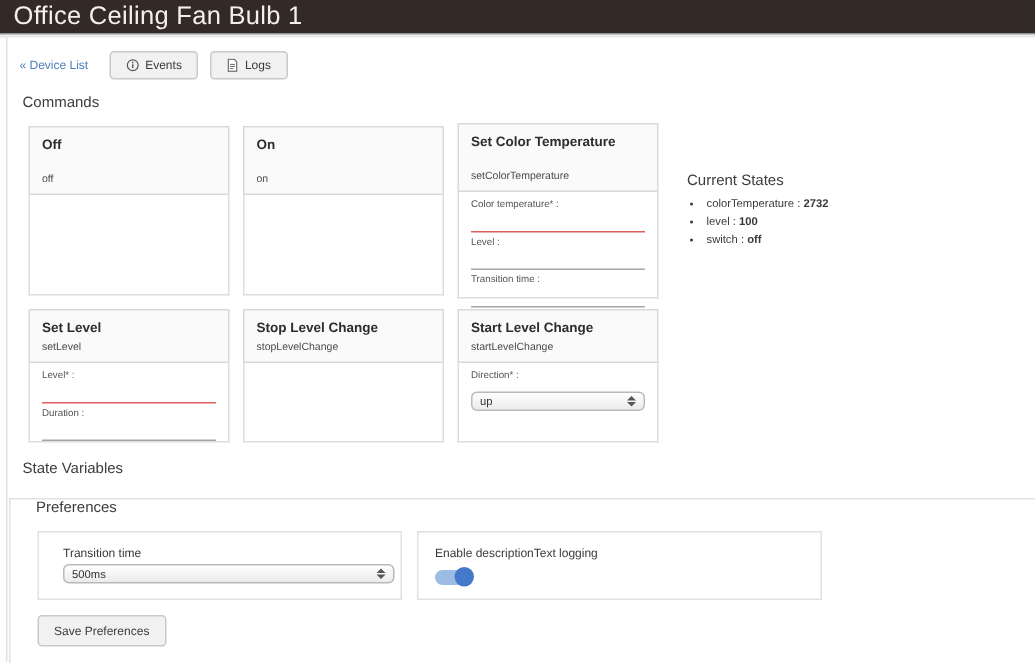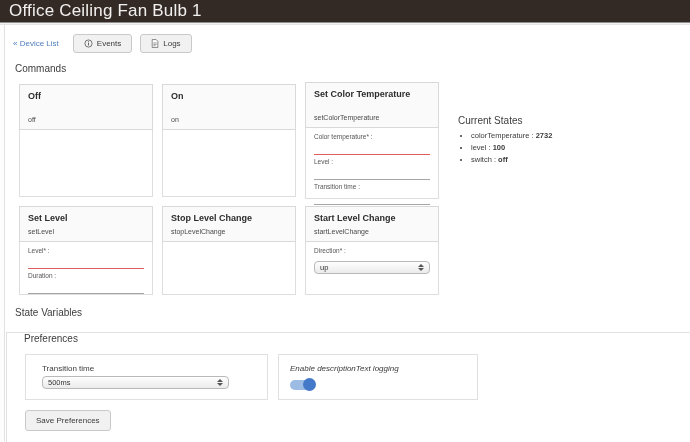--- a/index.html
+++ b/index.html
@@ -67,23 +67,23 @@
 
   .row2 { margin-top:7px; }
 
   
   .prefs-panel { margin-top:14px; margin-left:1px; border-top:1px solid #e2e2e2;
                  border-left:1px solid #e2e2e2; background:#fff; height:131px; }
   .prefs-h { margin:0 0 10px 17px; }
   .prefs-cards { display:flex; gap:10px; margin-left:18px; align-items:flex-start; }
   .pref-card { border:1px solid #e0e0e0; background:#fff; padding:9px 11px; height:46px; }
   .pc-transition { width:243px;padding-left:16px; }
-  .pc-logging { width:200px;font-style:italic; }
+  .pc-logging { width:270px; }
   .pref-label { font-size:8px; color:#3a3a3a; display:block; }
-  .pref-select { margin-top:3px; width:187px; }
+  .pref-select { margin-top:3px; width:221px; }
 
   .toggle { width:24px; height:10px; border-radius:5px; background:#9dbce4;
             position:relative; margin-top:7px; cursor:pointer; }
   .toggle .knob { position:absolute; right:-2px; top:-2px; width:13px; height:13px;
                   border-radius:50%; background:#4478c9; }
 
   .save-btn { margin:10px 0 0 18px; background:#f1f1f1; border:1px solid #c9c9c9;
               border-radius:3px; padding:5px 10px; font-size:8px; color:#3a3a3a; cursor:pointer; }
 </style>
 </head>

